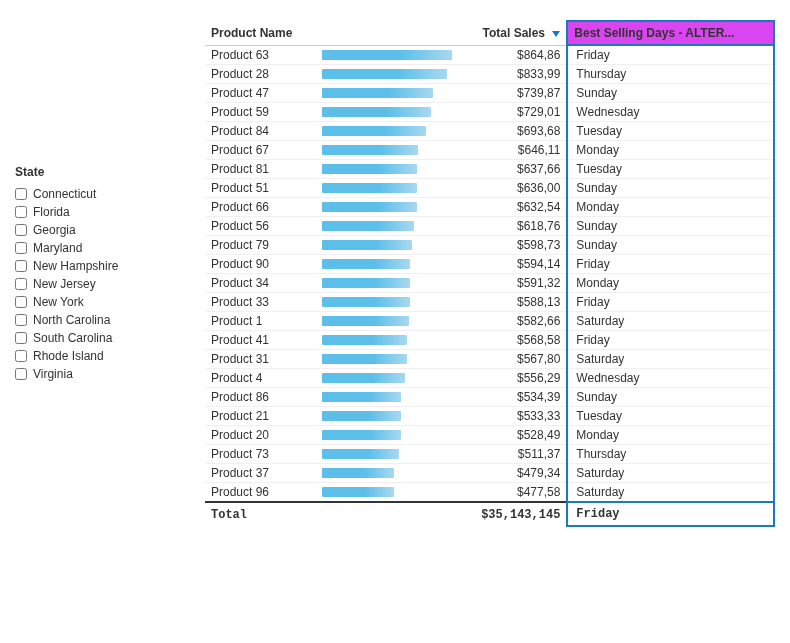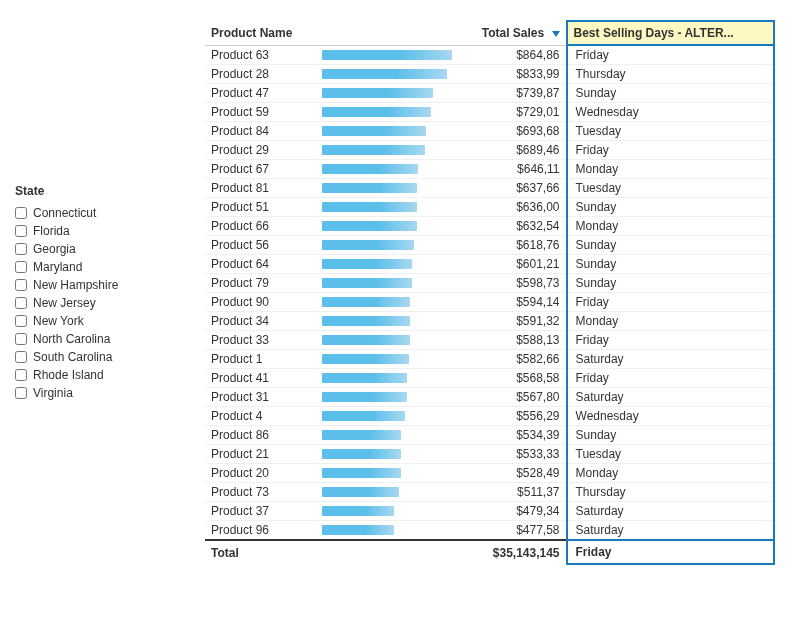--- a/index.html
+++ b/index.html
@@ -55,21 +55,21 @@
     thead tr th {
       font-weight: 600;
       text-align: left;
       padding: 4px 6px;
       border-bottom: 1px solid #ccc;
       color: #333;
       white-space: nowrap;
     }
     thead tr th.col-best {
       border: 2.5px solid #1a7abf;
-      background: #fef9c3;
+      background: #d946ef;
       color: #333;
       padding: 4px 6px;
     }
     tbody tr td {
       padding: 2px 6px;
       vertical-align: middle;
       border-bottom: 1px solid #f0f0f0;
     }
     .col-product { min-width: 90px; color: #333; }
     .col-bar { width: 130px; }
@@ -90,20 +90,21 @@
     .bar {
       height: 10px;
       background: linear-gradient(90deg, #5bbfea 60%, #a8d8f0 100%);
       border-radius: 1px;
       display: block;
     }
     tfoot tr td {
       font-weight: 700;
       padding: 4px 6px;
       border-top: 2px solid #333;
+      font-family: Liberation Mono, monospace;
     }
     tfoot tr td.col-day-foot {
       border: 2.5px solid #1a7abf;
       font-weight: 700;
       padding-left: 8px;
     }
     .sort-arrow {
       display: inline-block;
       width: 0;
       height: 0;
@@ -227,30 +228,20 @@
             <td class="col-product">Product 84</td>
             <td class="col-bar">
               <div class="bar-container">
                 <span class="bar" style="width: 104px;"></span>
               </div>
             </td>
             <td class="col-sales">$693,68</td>
             <td class="col-day">Tuesday</td>
           </tr>
           <tr>
-            <td class="col-product">Product 29</td>
-            <td class="col-bar">
-              <div class="bar-container">
-                <span class="bar" style="width: 103px;"></span>
-              </div>
-            </td>
-            <td class="col-sales">$689,46</td>
-            <td class="col-day">Friday</td>
-          </tr>
-          <tr>
             <td class="col-product">Product 67</td>
             <td class="col-bar">
               <div class="bar-container">
                 <span class="bar" style="width: 96px;"></span>
               </div>
             </td>
             <td class="col-sales">$646,11</td>
             <td class="col-day">Monday</td>
           </tr>
           <tr>
@@ -284,30 +275,20 @@
             <td class="col-day">Monday</td>
           </tr>
           <tr>
             <td class="col-product">Product 56</td>
             <td class="col-bar">
               <div class="bar-container">
                 <span class="bar" style="width: 92px;"></span>
               </div>
             </td>
             <td class="col-sales">$618,76</td>
-            <td class="col-day">Sunday</td>
-          </tr>
-          <tr>
-            <td class="col-product">Product 64</td>
-            <td class="col-bar">
-              <div class="bar-container">
-                <span class="bar" style="width: 90px;"></span>
-              </div>
-            </td>
-            <td class="col-sales">$601,21</td>
             <td class="col-day">Sunday</td>
           </tr>
           <tr>
             <td class="col-product">Product 79</td>
             <td class="col-bar">
               <div class="bar-container">
                 <span class="bar" style="width: 90px;"></span>
               </div>
             </td>
             <td class="col-sales">$598,73</td>

